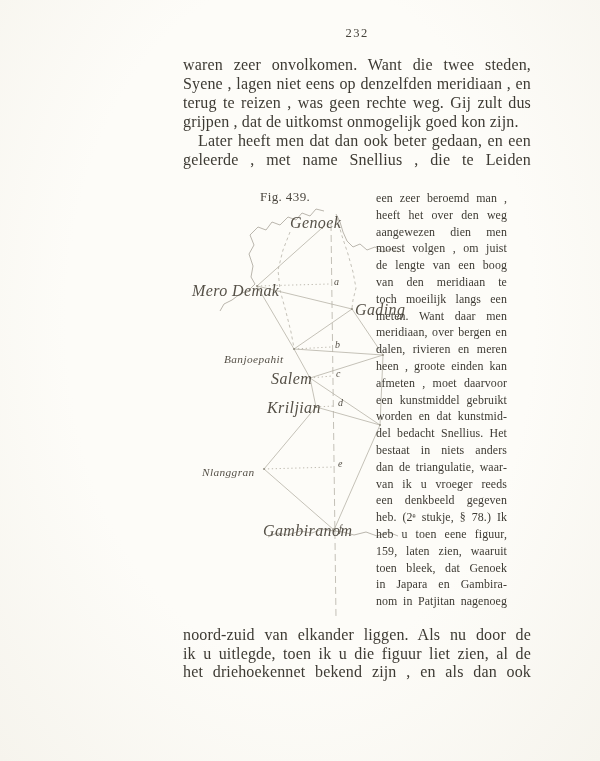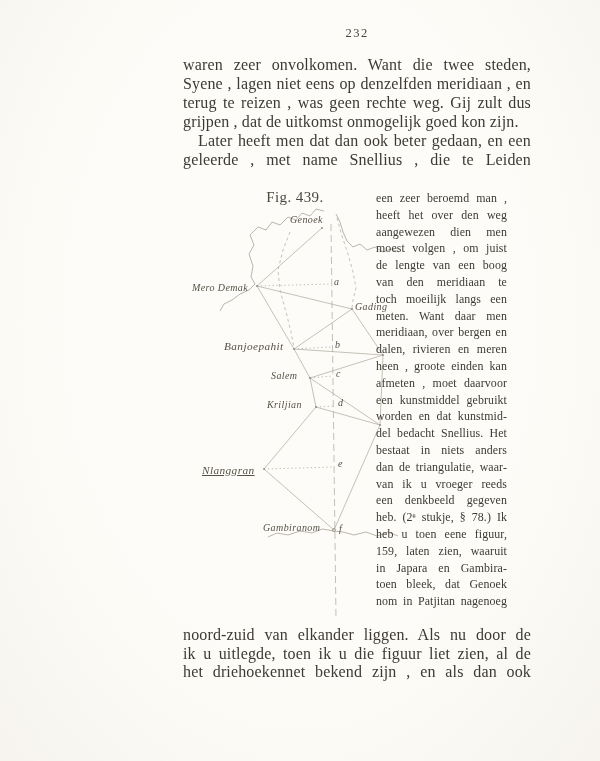--- a/index.html
+++ b/index.html
@@ -28,28 +28,28 @@
   .bottom .line{height:18.6px;line-height:18.6px;}
   .rightcol{position:absolute;left:376px;top:190px;width:131px;}
   .rline{
     height:16.8px;line-height:16.8px;overflow:hidden;
     font-size:11.9px;letter-spacing:.1px;
     text-align:justify;text-align-last:justify;
   }
   .figure{position:absolute;left:150px;top:188px;width:250px;height:440px;}
   .figure svg{position:absolute;left:0;top:0;}
   .fig-caption{
-    position:absolute;left:110px;top:1px;width:70px;text-align:center;
-    font-size:15px;letter-spacing:.4px;color:#4c4840;
+    position:absolute;left:110px;top:1px;width:70px;
+    font-size:13px;letter-spacing:.4px;color:#4c4840;
   }
   .fig-label{
-    position:absolute;font-style:italic;font-size:10px;color:#565148;
+    position:absolute;font-style:italic;font-size:16px;color:#565148;
     white-space:nowrap;letter-spacing:.4px;
   }
-  .fig-label.big{font-size:11.3px;}
+  .fig-label.big{font-size:11.3px;margin-top:13px;}
   .fig-letter{
     position:absolute;font-style:italic;font-size:10px;color:#565148;width:10px;text-align:left;
   }
 </style>
 </head>
 <body>
 
 <div class="page">
 
   <div class="page-number">232</div>
@@ -121,21 +121,21 @@
       </g>
       <circle cx="184" cy="342" r="1.6" fill="none" stroke="#8d897e" stroke-width="0.7"></circle>
     </svg>
 
     <span class="fig-label" style="left:140px;top:26px;">Genoek</span>
     <span class="fig-label" style="left:42px;top:94px;">Mero Demak</span>
     <span class="fig-label" style="left:205px;top:113px;">Gading</span>
     <span class="fig-label big" style="left:74px;top:152px;">Banjoepahit</span>
     <span class="fig-label" style="left:121px;top:182px;">Salem</span>
     <span class="fig-label" style="left:117px;top:211px;">Kriljian</span>
-    <span class="fig-label big" style="left:52px;top:276px;text-decoration:underline;">Nlanggran</span>
+    <span class="fig-label big" style="left:52px;top:265px;">Nlanggran</span>
     <span class="fig-label" style="left:113px;top:334px;">Gambiranom</span>
 
     <span class="fig-letter" style="left:184px;top:88px;">a</span>
     <span class="fig-letter" style="left:185px;top:151px;">b</span>
     <span class="fig-letter" style="left:186px;top:180px;">c</span>
     <span class="fig-letter" style="left:188px;top:209px;">d</span>
     <span class="fig-letter" style="left:188px;top:270px;">e</span>
     <span class="fig-letter" style="left:189px;top:335px;">f</span>
   </div>
 
@@ -155,22 +155,22 @@
     <div class="rline">een kunstmiddel gebruikt</div>
     <div class="rline">worden en dat kunstmid-</div>
     <div class="rline">del bedacht Snellius. Het</div>
     <div class="rline">bestaat in niets anders</div>
     <div class="rline">dan de triangulatie, waar-</div>
     <div class="rline">van ik u vroeger reeds</div>
     <div class="rline">een denkbeeld gegeven</div>
     <div class="rline">heb. (2ᵉ stukje, § 78.) Ik</div>
     <div class="rline">heb u toen eene figuur,</div>
     <div class="rline">159, laten zien, waaruit</div>
+    <div class="rline">toen bleek, dat Genoek</div>
     <div class="rline">in Japara en Gambira-</div>
-    <div class="rline">toen bleek, dat Genoek</div>
     <div class="rline">nom in Patjitan nagenoeg</div>
   </div>
 
   <div class="textblock bottom">
     <div class="line">noord-zuid van elkander liggen.  Als nu door de methode, die</div>
     <div class="line">ik u uitlegde, toen ik u die figuur liet zien, al de zijden van</div>
     <div class="line">het driehoekennet bekend zijn , en als dan ook bekend is ,</div>
   </div>
 
 </div>

